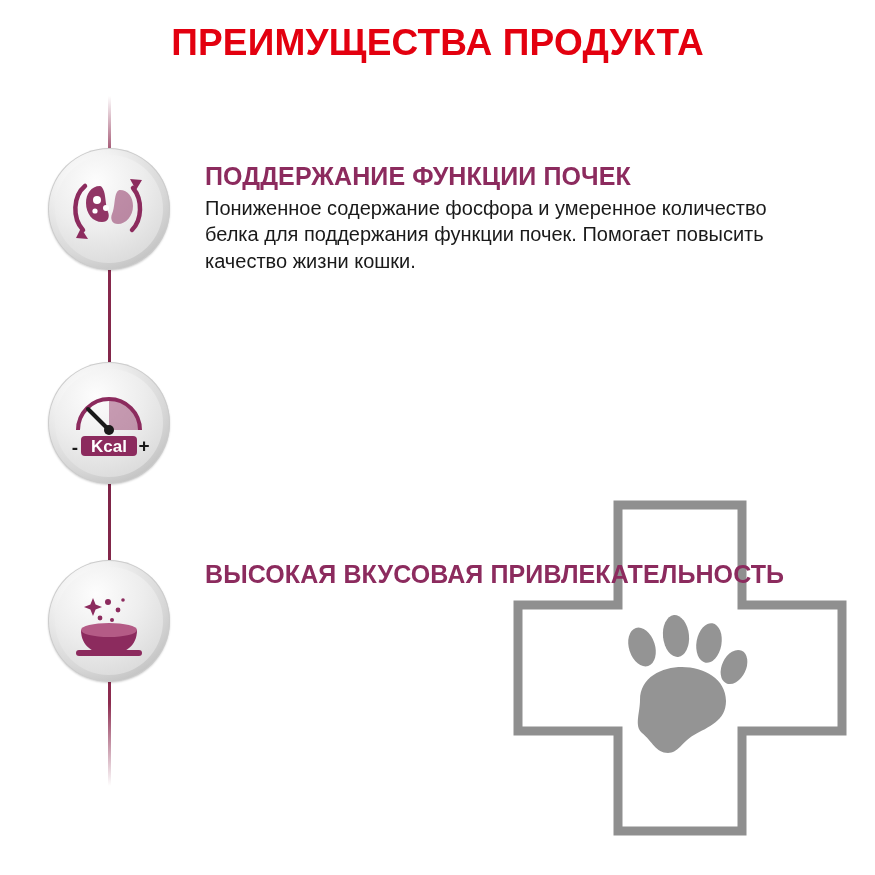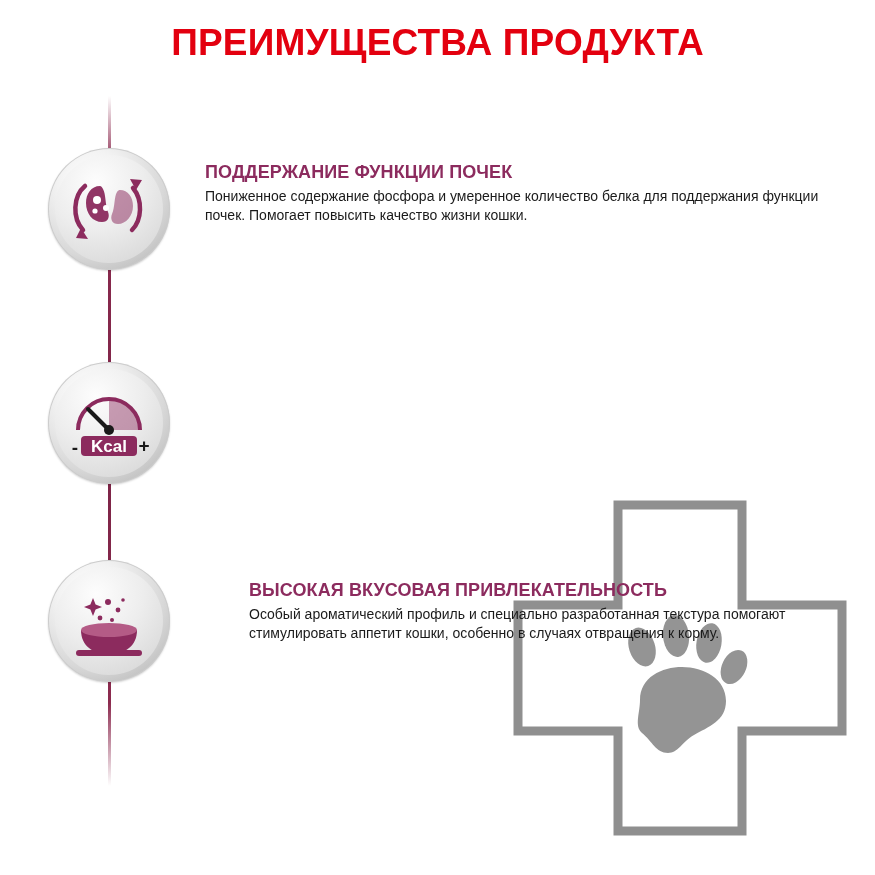--- a/index.html
+++ b/index.html
@@ -99,34 +99,34 @@
   }
 
   .text-col {
     position: absolute;
     left: 205px;
     top: 14px;
     width: 620px;
   }
   .heading {
     color: #8c2b5e;
-    font-size: 18px;
+    font-size: 25px;
     font-weight: bold;
     line-height: 1.12;
     margin: 0 0 5px 0;
     letter-spacing: 0.1px;
   }
   .body-text {
     color: #1a1a1a;
-    font-size: 14px;
+    font-size: 20px;
     line-height: 1.32;
     margin: 0;
     font-family: "Liberation Sans", sans-serif;
   }
-  .block-3 .text-col { top: 20px; margin-left: 44px; }
+  .block-3 .text-col { top: 0; }
 </style>
 </head>
 <body>
 
 <div class="page">
 
   <svg class="watermark" viewBox="0 0 380 370" xmlns="http://www.w3.org/2000/svg">
     <path d="M128 10 L252 10 L252 110 L352 110 L352 236 L252 236 L252 336 L128 336 L128 236 L28 236 L28 110 L128 110 Z" fill="none" stroke="#8f8f8f" stroke-width="9"></path>
     <g fill="#8f8f8f" opacity="0.95">
       <ellipse cx="152" cy="152" rx="13" ry="20" transform="rotate(-18 152 152)"></ellipse>
@@ -196,17 +196,16 @@
           <circle cx="64" cy="60" r="2"></circle>
           <circle cx="75" cy="40" r="1.8"></circle>
         </g>
         <path d="M33 70 L89 70 C89 86 77 94 61 94 C45 94 33 86 33 70 Z" fill="#8c2b5e"></path>
         <ellipse cx="61" cy="70" rx="28" ry="7" fill="#b45b86"></ellipse>
         <rect x="28" y="90" width="66" height="6" rx="3" fill="#8c2b5e"></rect>
       </svg>
     </div>
     <div class="text-col">
       <p class="heading">ВЫСОКАЯ ВКУСОВАЯ ПРИВЛЕКАТЕЛЬНОСТЬ</p>
-      <p class="body-text">Особый ароматический профиль и специально разработанная текстура помогают стимулировать аппетит кошки, особенно в случаях отвращения к корму.</p>
     </div>
   </div>
 
 </div>
 
 </body></html>

